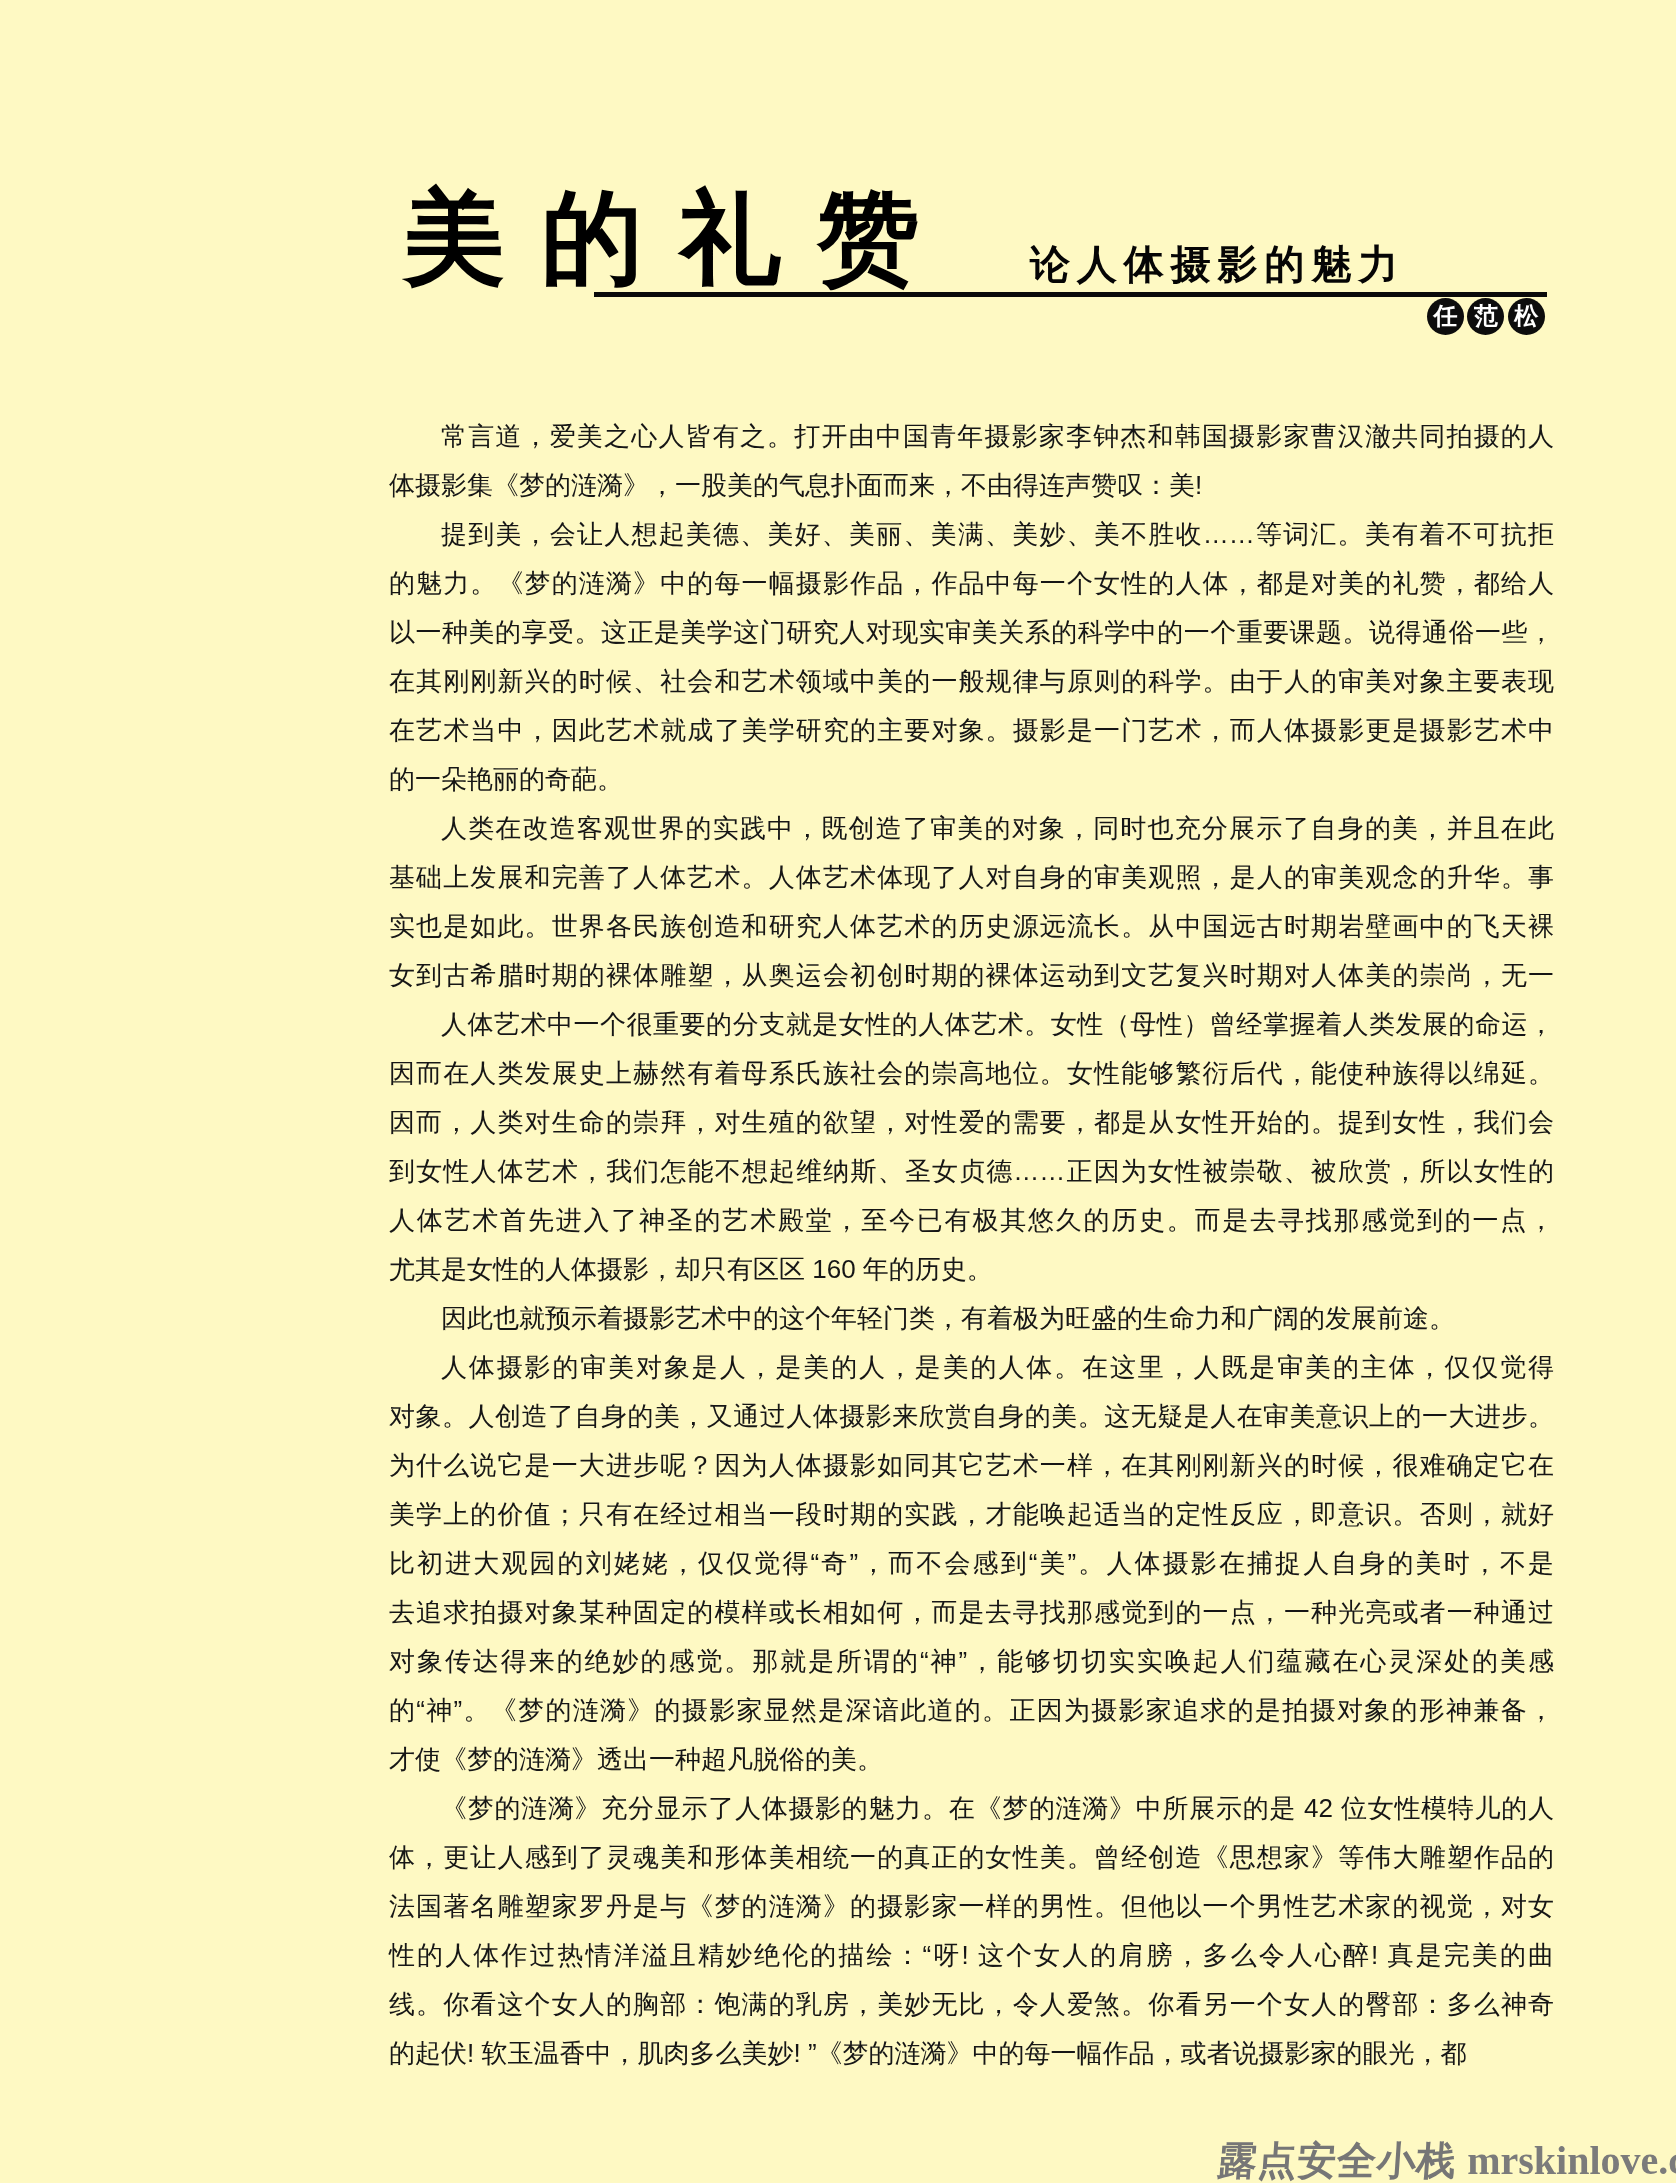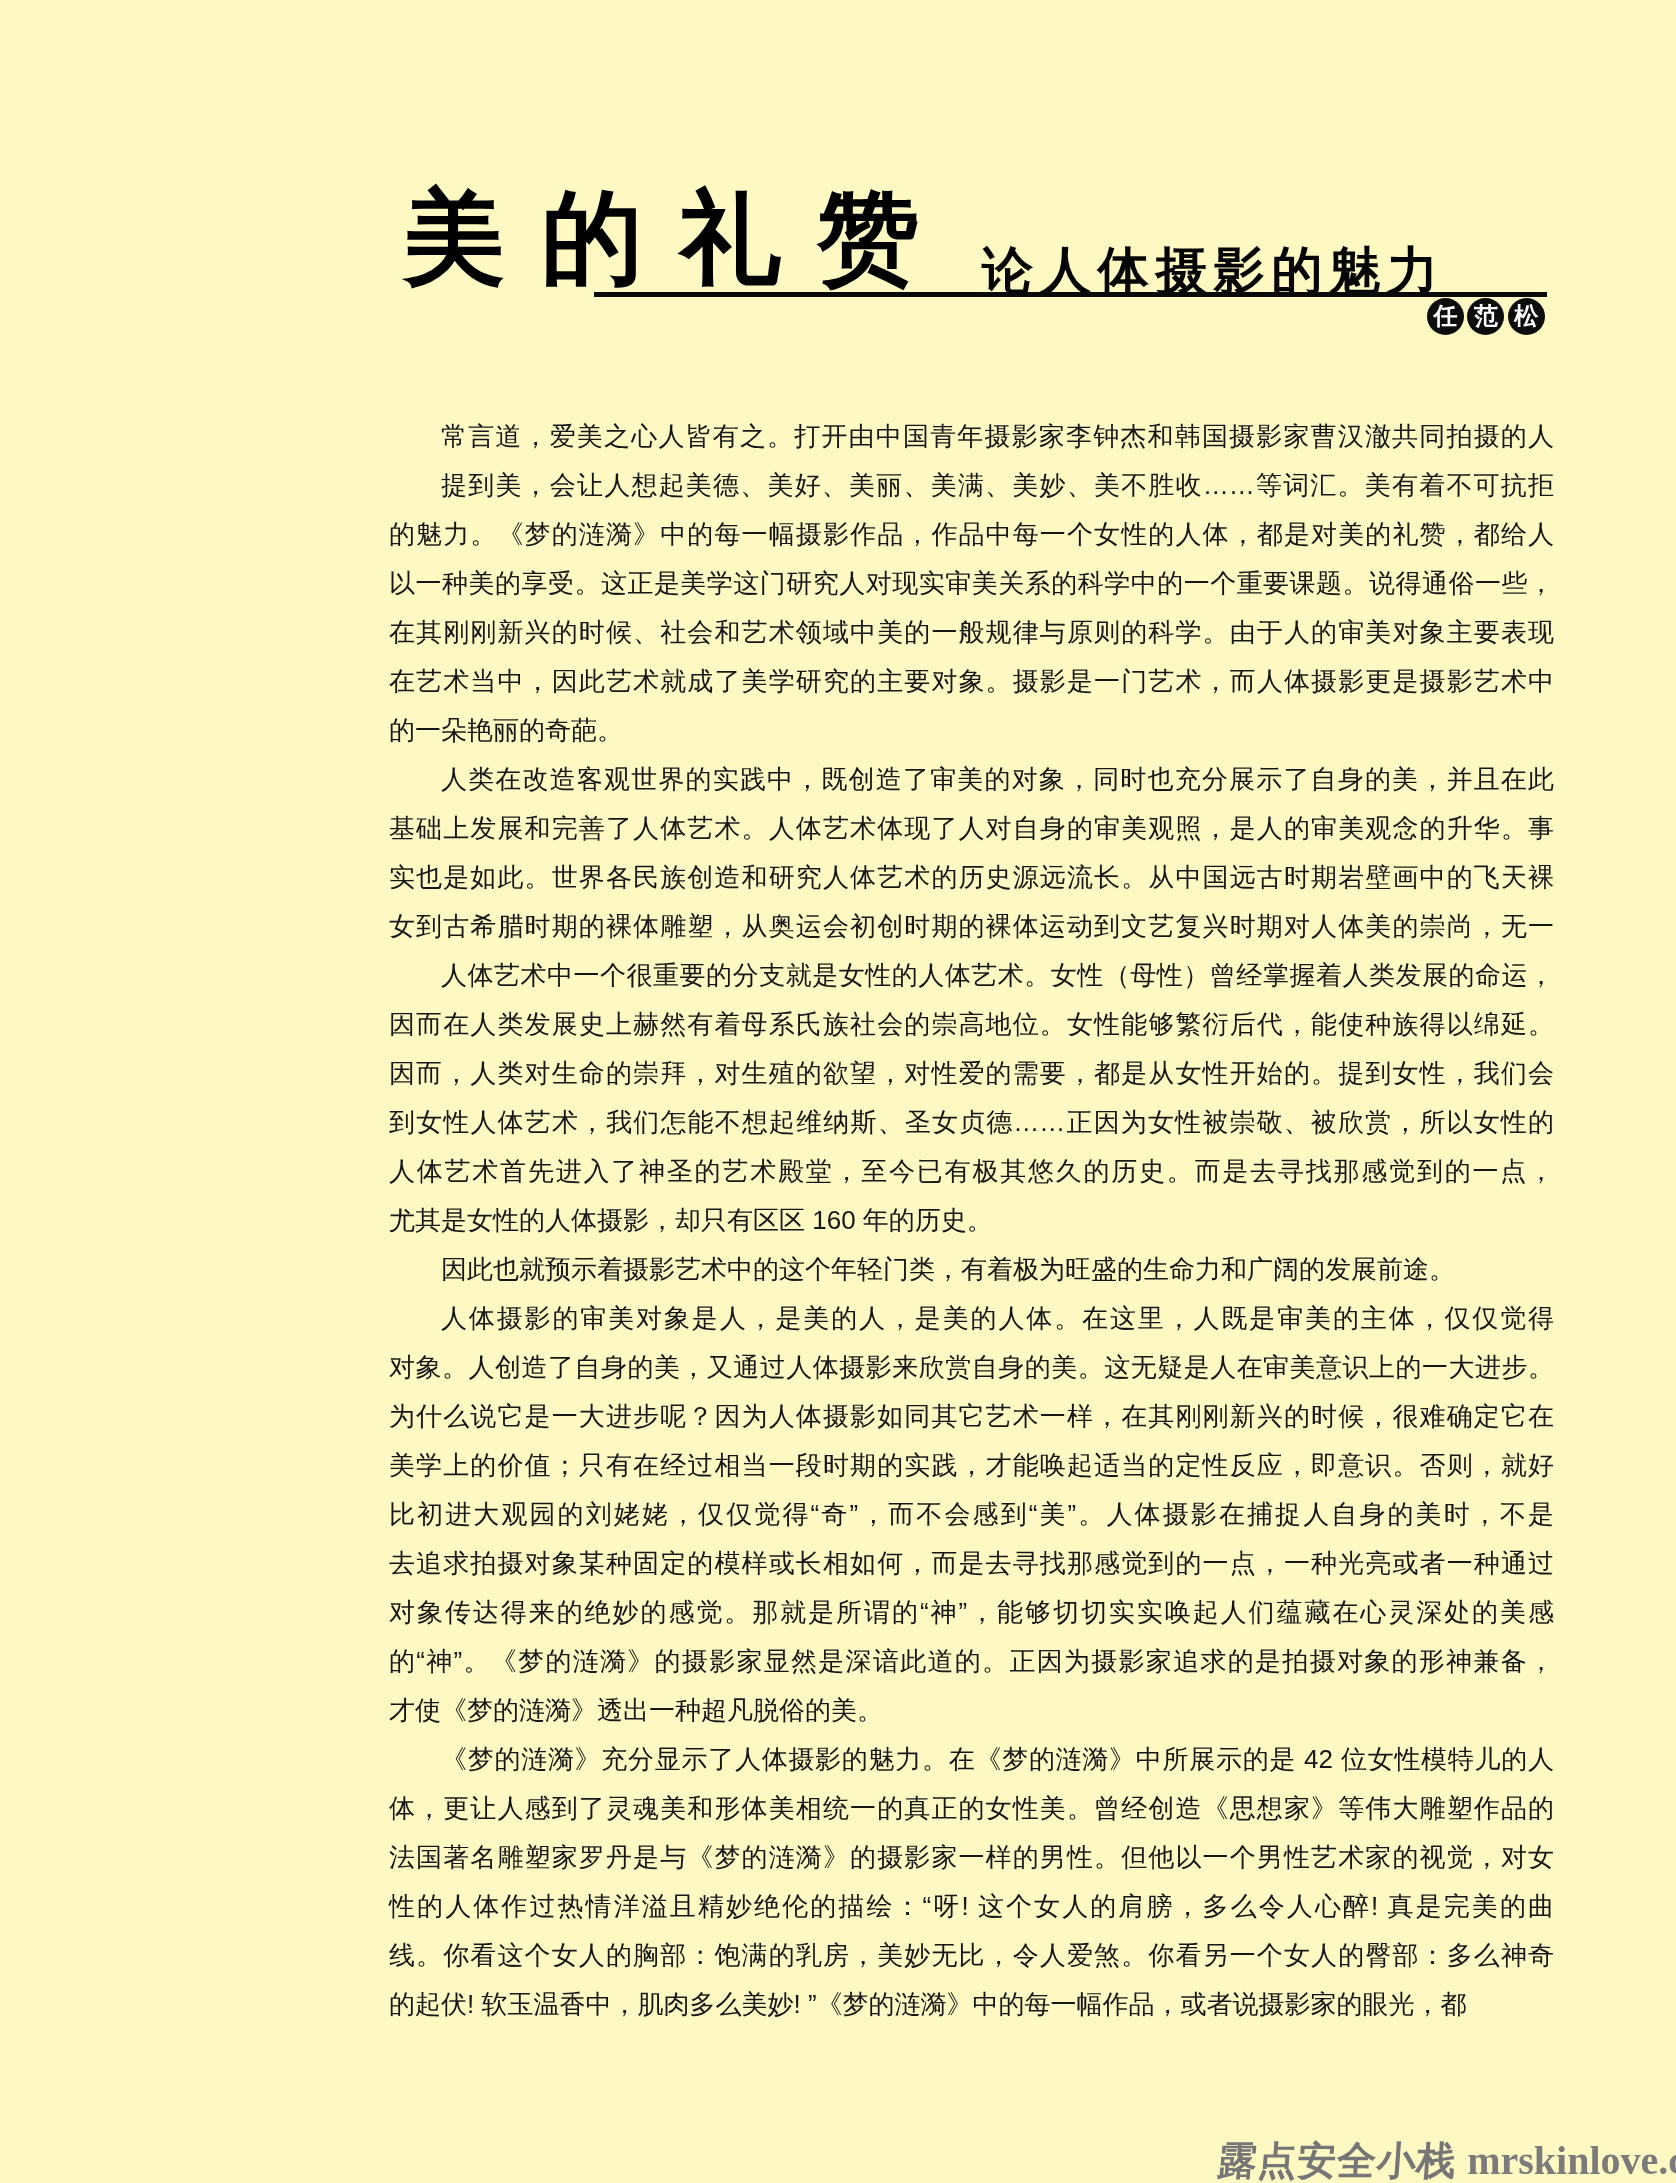--- a/index.html
+++ b/index.html
@@ -13,22 +13,22 @@
   }
   
   .title{
     position:absolute;left:403px;top:185px;
     font-size:102px;line-height:1.05;
     font-weight:900;letter-spacing:36px;
     color:#000;white-space:nowrap;
     font-family:"Liberation Sans","DejaVu Sans",sans-serif;
   }
   .subtitle{
-    position:absolute;left:982px;top:243px;
-    font-size:51px;line-height:1.1;
+    position:absolute;left:1030px;top:243px;
+    font-size:40px;line-height:1.1;
     font-weight:600;letter-spacing:6.9px;
     color:#050505;white-space:nowrap;
     font-family:"Liberation Serif","DejaVu Serif",serif;
   }
   .title-underline{
     position:absolute;left:594px;top:292px;
     width:953px;height:4.8px;background:#0a0a0a;
   }
   .seals{
     position:absolute;left:1427px;top:298px;
@@ -83,20 +83,21 @@
 
   <div class="seals">
       <span class="seal">任</span>
       <span class="seal">范</span>
       <span class="seal">松</span>
     </div>
 
   <div class="body-text">
       <div class="para">
         <div class="line first">常言道，爱美之心人皆有之。打开由中国青年摄影家李钟杰和韩国摄影家曹汉澈共同拍摄的人</div>
+        <div class="line last">体摄影集《梦的涟漪》，一股美的气息扑面而来，不由得连声赞叹：美!</div>
       </div>
       <div class="para">
         <div class="line first">提到美，会让人想起美德、美好、美丽、美满、美妙、美不胜收……等词汇。美有着不可抗拒</div>
         <div class="line">的魅力。《梦的涟漪》中的每一幅摄影作品，作品中每一个女性的人体，都是对美的礼赞，都给人</div>
         <div class="line">以一种美的享受。这正是美学这门研究人对现实审美关系的科学中的一个重要课题。说得通俗一些，</div>
         <div class="line">在其刚刚新兴的时候、社会和艺术领域中美的一般规律与原则的科学。由于人的审美对象主要表现</div>
         <div class="line">在艺术当中，因此艺术就成了美学研究的主要对象。摄影是一门艺术，而人体摄影更是摄影艺术中</div>
         <div class="line last">的一朵艳丽的奇葩。</div>
       </div>
       <div class="para">

